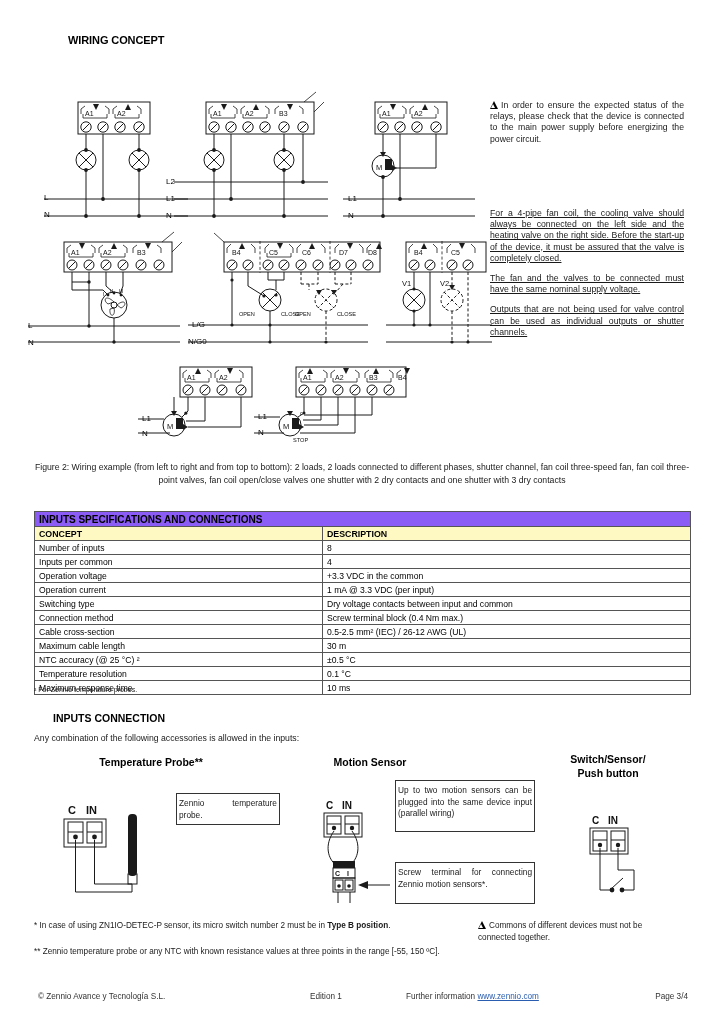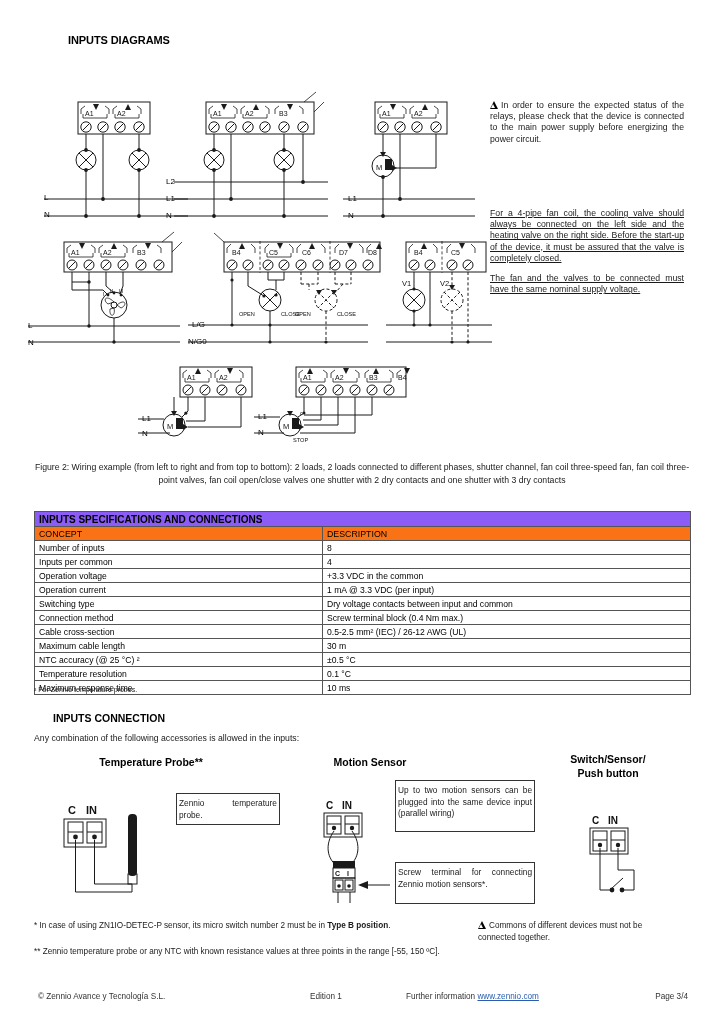--- a/index.html
+++ b/index.html
@@ -94,22 +94,22 @@
     box-sizing: border-box;
   }
   .tbl-title {
     background: #8b5cf6;
     font-weight: bold;
     font-size: 10px;
     height: 16px;
     margin-top: 48px;
   }
   .tbl-head {
-    background: #f97316;
-    font-weight: normal;
+    background: #fef9c3;
+    font-weight: bold;
     font-size: 8.8px;
   }
   .tbl-cell { background: #ffffff; }
   .footnote-sm {
     position: absolute;
     font-size: 7px;
     color: #1a1a1a;
   }
 
   
@@ -152,21 +152,21 @@
     color: #333;
   }
   .footer .fcell { position: absolute; top: 0; }
   .footer a { color: #2a5db0; text-decoration: underline; }
 </style>
 </head>
 <body>
 
 <div class="page">
 
-  <div class="h-section" style="left:68px; top:34px;">INPUTS DIAGRAMS</div>
+  <div class="h-section" style="left:68px; top:34px;">WIRING CONCEPT</div>
 
   <div class="diagram" style="left:60px; top:98px;">
     <svg width="135" height="125" viewBox="0 0 135 125">
 
       <rect x="18" y="4" width="72" height="32" class="st"></rect>
 
       <path d="M21 16 L21 11 L25 8" class="st-thin"></path>
       <path d="M45 8 L49 11 L49 16" class="st-thin"></path>
       <path d="M23 16 L23 20 L47 20 L47 16" class="st-thin"></path>
       <polygon points="33,6 39,6 36,12" class="blk"></polygon>
@@ -325,20 +325,21 @@
   <div style="position:absolute; left:348px; top:194px; font-size:8px;">L1</div>
   <div style="position:absolute; left:348px; top:211px; font-size:8px;">N</div>
 
   <div class="body-txt" style="left:490px; top:100px; width:194px;">
     <p><span class="warn-tri"></span><span>In order to ensure the expected status of the relays, please check that the device is connected to the main power supply before energizing the power circuit.</span></p>
   </div>
 
   <div class="body-txt" style="left:490px; top:208px; width:194px;text-decoration:underline;">
     <p>For a 4-pipe fan coil, the cooling valve should always be connected on the left side and the heating valve on the right side. Before the start-up of the device, it must be assured that the valve is completely closed.</p>
     <p>The fan and the valves to be connected must have the same nominal supply voltage.</p>
+    <p>Outputs that are not being used for valve control can be used as individual outputs or shutter channels.</p>
   </div>
 
   <div class="diagram" style="left:46px; top:238px;">
     <svg width="140" height="112" viewBox="0 0 140 112">
       <rect x="18" y="4" width="108" height="30" class="st"></rect>
       <path d="M116 4 L128 -6" class="st-thin"></path>
       <path d="M126 14 L136 4" class="st-thin"></path>
       <path d="M21 15 L21 10 L25 7" class="st-thin"></path>
       <path d="M45 7 L49 10 L49 15" class="st-thin"></path>
       <path d="M23 15 L23 19 L47 19 L47 15" class="st-thin"></path>

